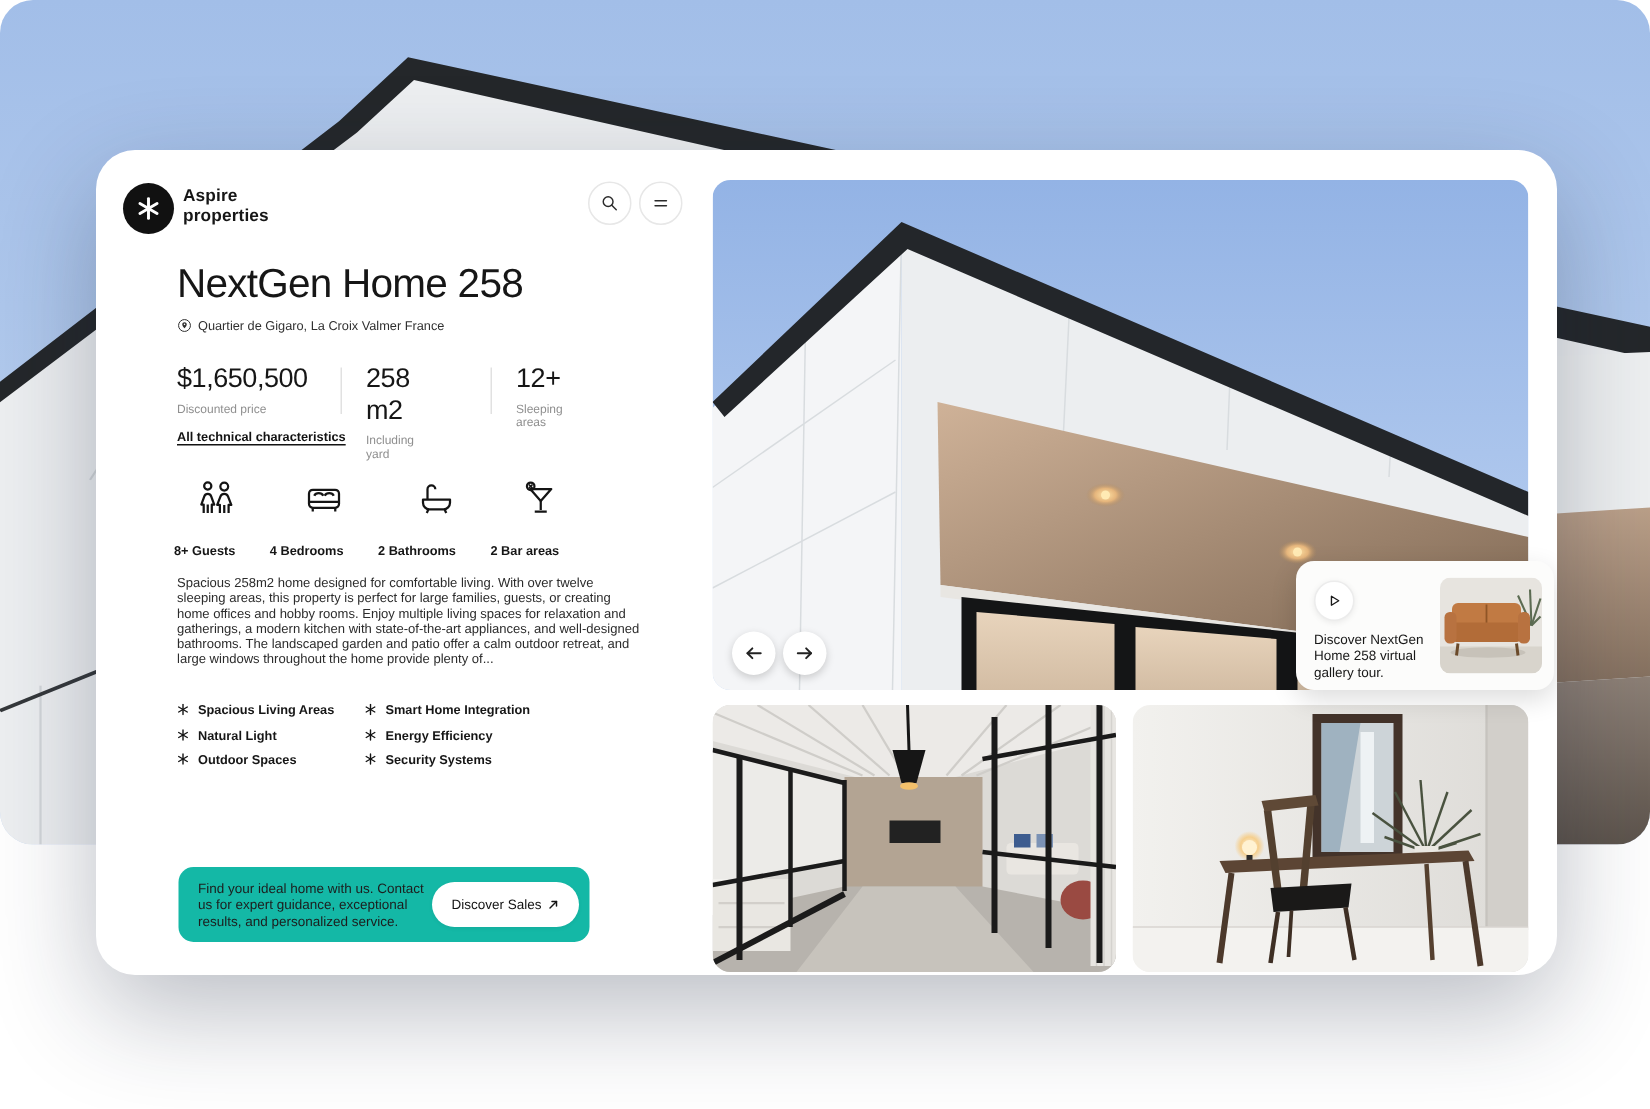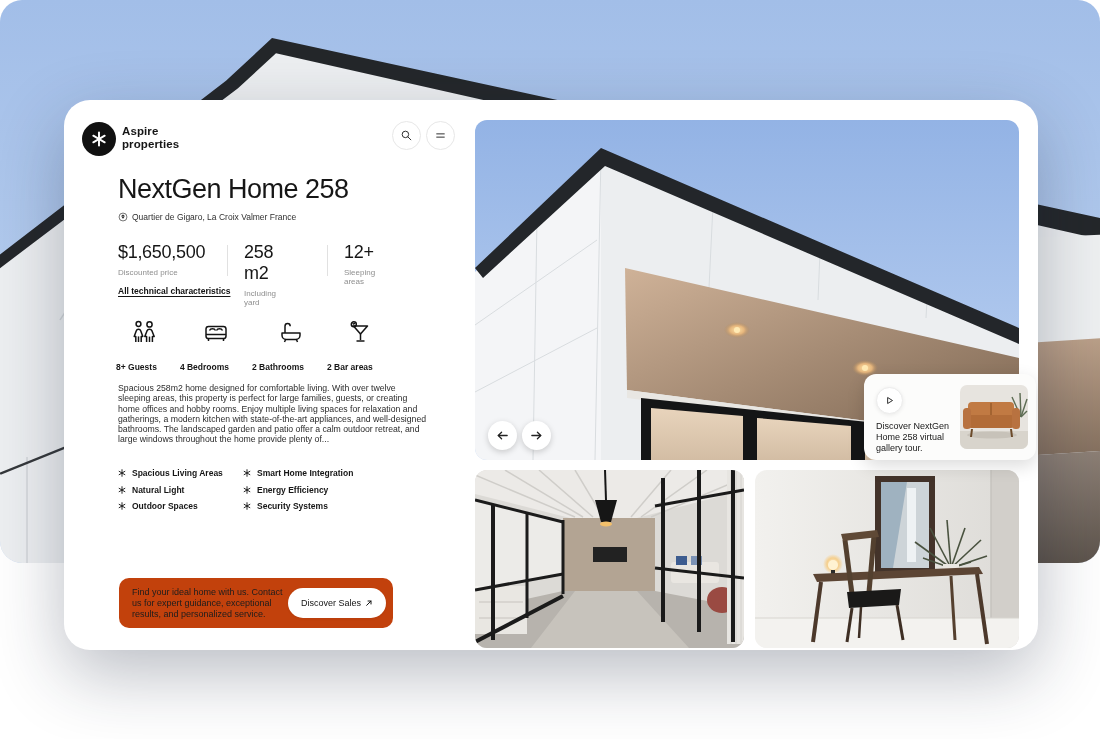--- a/index.html
+++ b/index.html
@@ -41,21 +41,21 @@
   .desc { position:absolute; left:54px; top:283px; width:310px; font-size:8.7px;
     line-height:10.3px; color:#2c2c2c; }
 
   .features { position:absolute; left:54px; top:368px; display:flex; }
   .fcol { width:125px; display:flex; flex-direction:column; gap:6.5px; }
   .frow { display:flex; align-items:center; gap:6px; }
   .frow svg { width:8px; height:8px; flex:0 0 auto; }
   .frow span { font-size:8.5px; font-weight:600; }
 
   .contactbox { position:absolute; left:55px; top:478px; width:274px; height:50px;
-    background:#c2410c; border-radius:10px; }
+    background:#14b8a6; border-radius:10px; }
   .contactbox .msg { position:absolute; left:13px; top:9px; width:162px; font-size:9px;
     line-height:11px; color:#1d1d1d; }
   .contactbtn { position:absolute; left:169px; top:10px; width:98px; height:30px; border-radius:16px;
     background:#fff; border:none; box-shadow:0 1px 3px rgba(0,0,0,.06); cursor:pointer;
     display:flex; align-items:center; justify-content:center; gap:4px; font-size:9px; font-weight:500;
     font-family:inherit; color:#131313; }
 
   
   .gallery { position:absolute; left:411px; top:20px; width:544px; height:528px; }
   .photo { position:absolute; border-radius:12px; overflow:hidden; cursor:pointer; }

